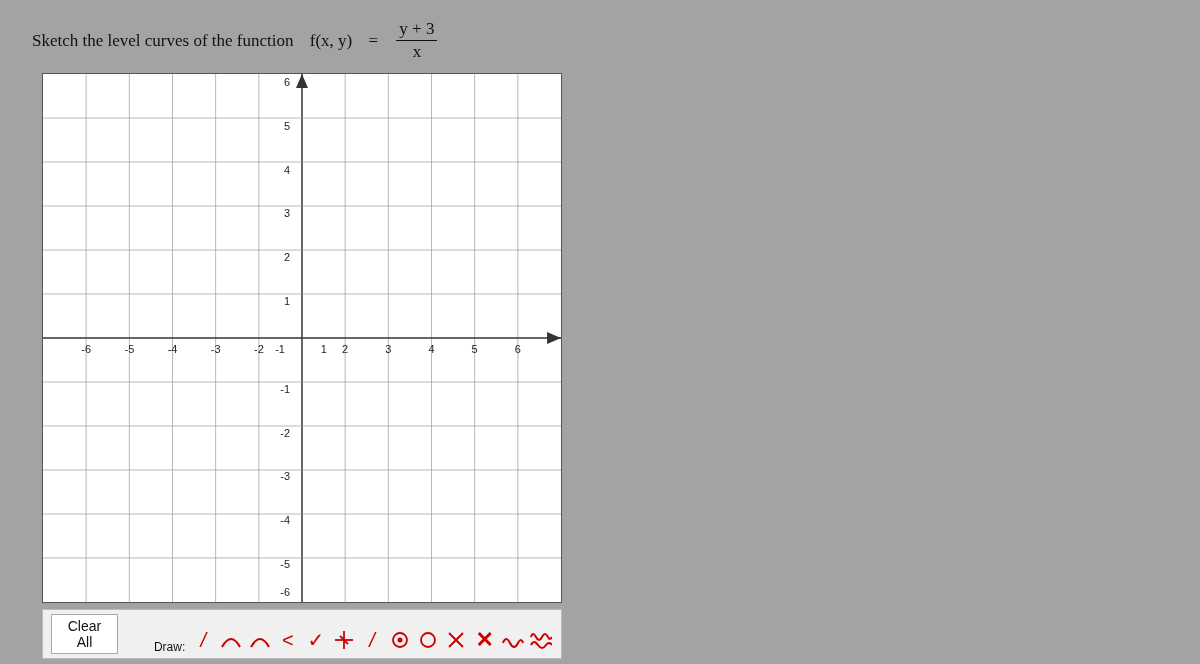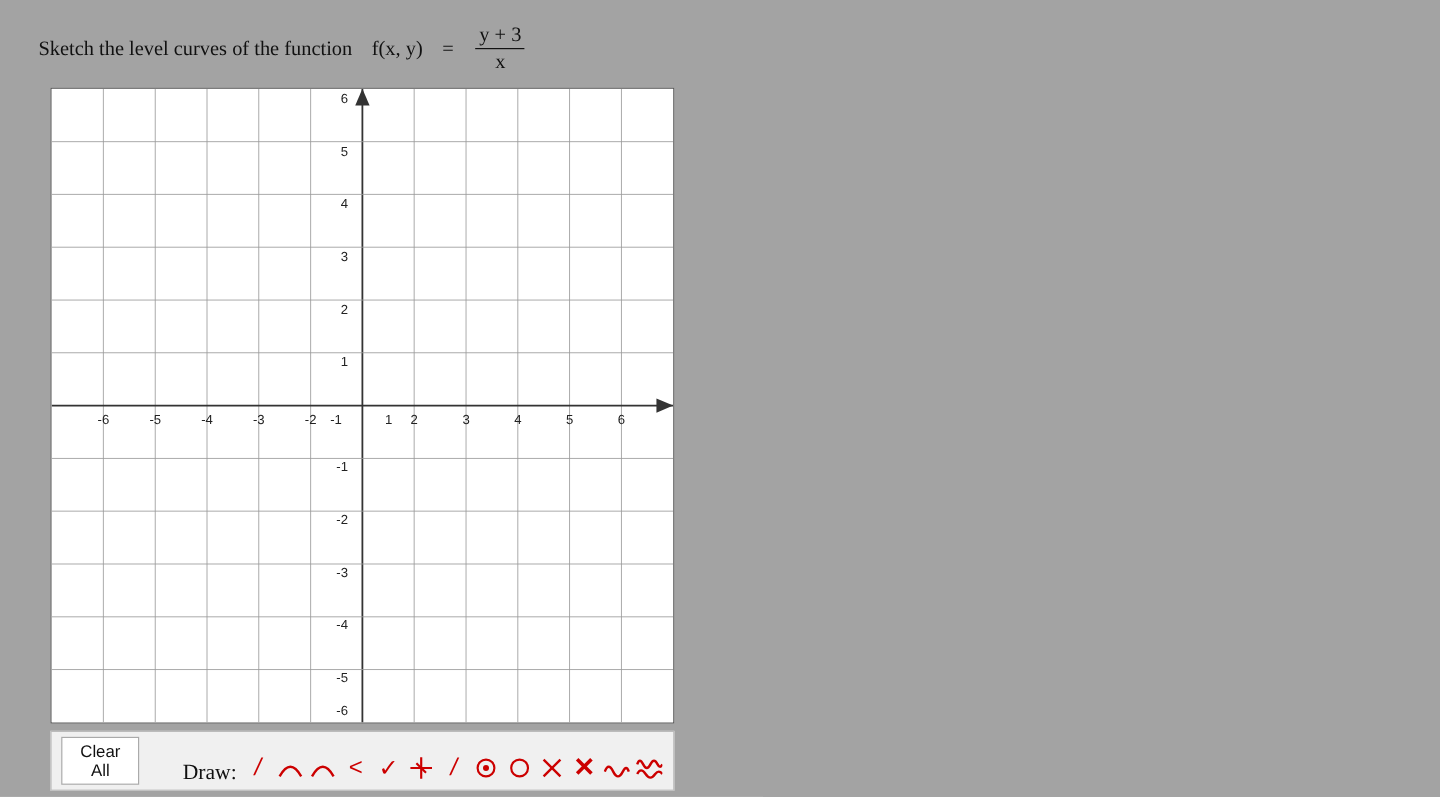--- a/index.html
+++ b/index.html
@@ -90,22 +90,22 @@
       background: white;
       border: 1px solid #aaa;
       padding: 3px 10px;
       font-size: 14px;
       cursor: pointer;
       font-family: Arial, sans-serif;
       color: #111;
     }
 
     .draw-label {
-      font-size: 18px;
-      font-family: Liberation Serif, serif;
+      font-size: 12px;
+      font-family: Liberation Sans, sans-serif;
       color: #111;
       margin-right: 2px;
       margin-left: 32px;
     }
 
     .tool-icon {
       width: 28px;
       height: 28px;
       display: inline-flex;
       align-items: center;

